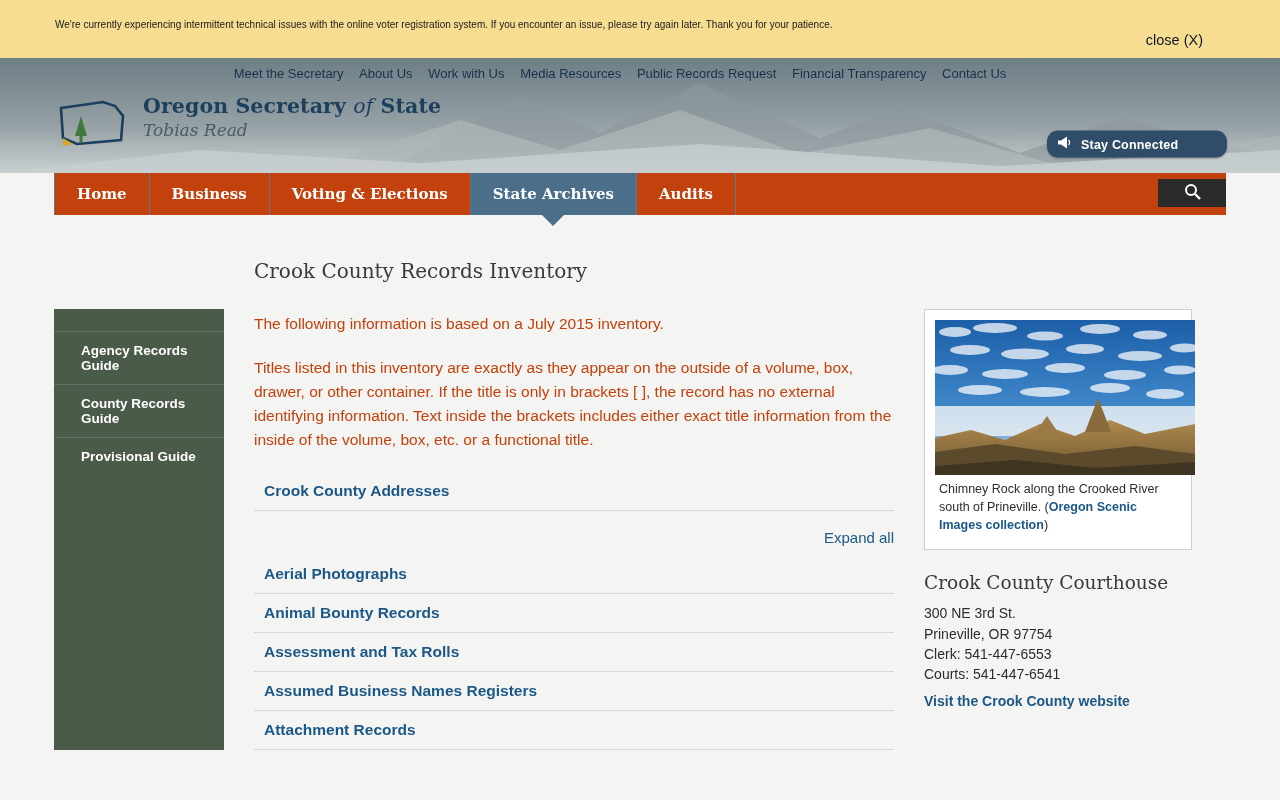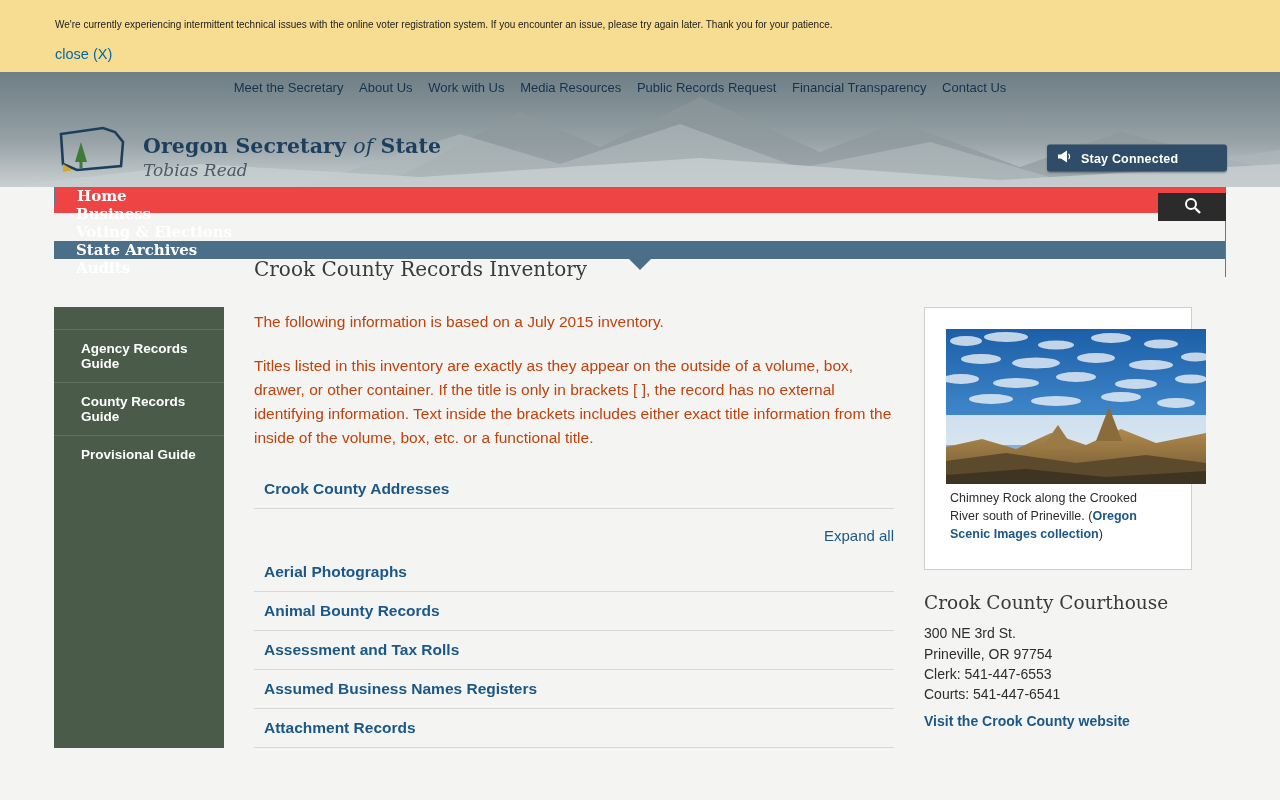--- a/index.html
+++ b/index.html
@@ -17,22 +17,22 @@
     padding: 18px 55px 10px 55px;
     position: relative;
   }
   #alert-banner .alert-text {
     font-size: 10px;
     color: #1b1b1b;
     line-height: 1.4;
   }
   #alert-banner .alert-close {
     display: block;
-    margin-top: 14px;
-    color: #0369a1;
+    text-align: right;
+    color: #0f172a;
     font-size: 14.5px;
     text-decoration: none;
     cursor: pointer;
     padding-right: 22px;
   }
 
   
   #site-header {
     position: relative;
     height: 115px;
@@ -65,41 +65,41 @@
 
   #stay-connected {
     position: absolute;
     top: 86px;
     right: 53px;
     transform: translateY(-50%);
     background: #2f4d68;
     color: #fff;
     width: 180px;
     height: 27px;
-    border-radius: 3px;
+    border-radius: 11px;
     display: flex;
     align-items: center;
     font-size: 12.5px;
     font-weight: bold;
     cursor: pointer;
     box-shadow: 0 1px 2px rgba(0,0,0,.3);
   }
   #stay-connected .sc-icon {
     width: 34px;
     text-align: center;
     font-size: 14px;
   }
   #stay-connected .sc-label { letter-spacing: .2px; }
 
   #logo-block {
     position: absolute;
     left: 55px;
-    top: 48px;
-    display: flex;
-    align-items: flex-end;
+    top: 36px;
+    display: flex;
+    align-items: flex-start;
   }
   #logo-mark { width: 74px; height: 60px; }
   #logo-text { margin-left: 14px; }
   #logo-text .l1 {
     font-family: "DejaVu Serif", serif;
     font-size: 20.5px;
     color: #1c3f5e;
     font-weight: bold;
     letter-spacing: .1px;
   }
@@ -109,26 +109,25 @@
     font-size: 17px;
     color: #4a5a66;
     margin-top: 2px;
     font-style: italic;
   }
 
   
   #main-nav {
     width: 1172px;
     margin: 0 auto;
-    height: 26px;
-    background: #ef4444;
+    height: 42px;
+    background: #c2410c;
     display: flex;
     align-items: stretch;
     position: relative;
-    flex-direction: column;
   }
   #main-nav .nav-item {
     display: flex;
     align-items: center;
     padding: 0 22px;
     color: #fff;
     font-size: 15px;
     font-weight: bold;
     font-family: "DejaVu Serif", serif;
     cursor: pointer;
@@ -252,21 +251,21 @@
   }
 
   
   #right-col {
     width: 270px;
     flex: 0 0 270px;
   }
   #photo-card {
     border: 1px solid #cfcfcb;
     background: #fff;
-    padding: 21px;
+    padding: 10px;
     width: 268px;
   }
   #photo-img {
     width: 260px;
     height: 155px;
     display: block;
   }
   #photo-caption {
     font-size: 12.5px;
     color: #2d2d2d;

